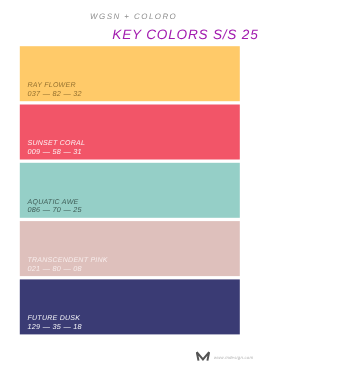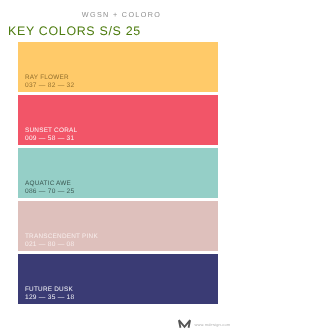--- a/index.html
+++ b/index.html
@@ -4,34 +4,34 @@
 <title>Key Colors</title>
 <style>
   * { margin:0; padding:0; box-sizing:border-box; }
   html, body {
     width:235px; height:333px; background:#ffffff; overflow:hidden;
   }
   body { font-family:"Liberation Sans", sans-serif;
          -webkit-font-smoothing:antialiased;
          text-rendering:geometricPrecision; }
 
-  .page { position:relative; width:235px; height:237px; background:#ffffff; }
+  .page { position:relative; width:235px; height:237px; background:#ffffff;font-style:italic; }
 
   
   .brand {
     position:absolute; left:8px; right:0; top:10px;
     text-align:center;
     font-size:7.2px; letter-spacing:1.35px;
     color:#8e8e8e; white-space:nowrap;
   }
   .title {
     position:absolute; left:8px; right:0; top:24px;
-    text-align:left;
+    text-align:right;
     font-size:12.4px; letter-spacing:0.7px;
-    color:#4d7c0f; white-space:nowrap;
+    color:#a21caf; white-space:nowrap;
   }
 
   
   .bands { position:absolute; left:18px; top:42px; width:200px; }
   .band  { position:relative; height:50px; margin-bottom:3px; }
   .band:last-child { margin-bottom:0; }
   .band .label {
     position:absolute; left:7px; bottom:11px;
     font-size:6.4px; letter-spacing:0.22px; white-space:nowrap;
   }

